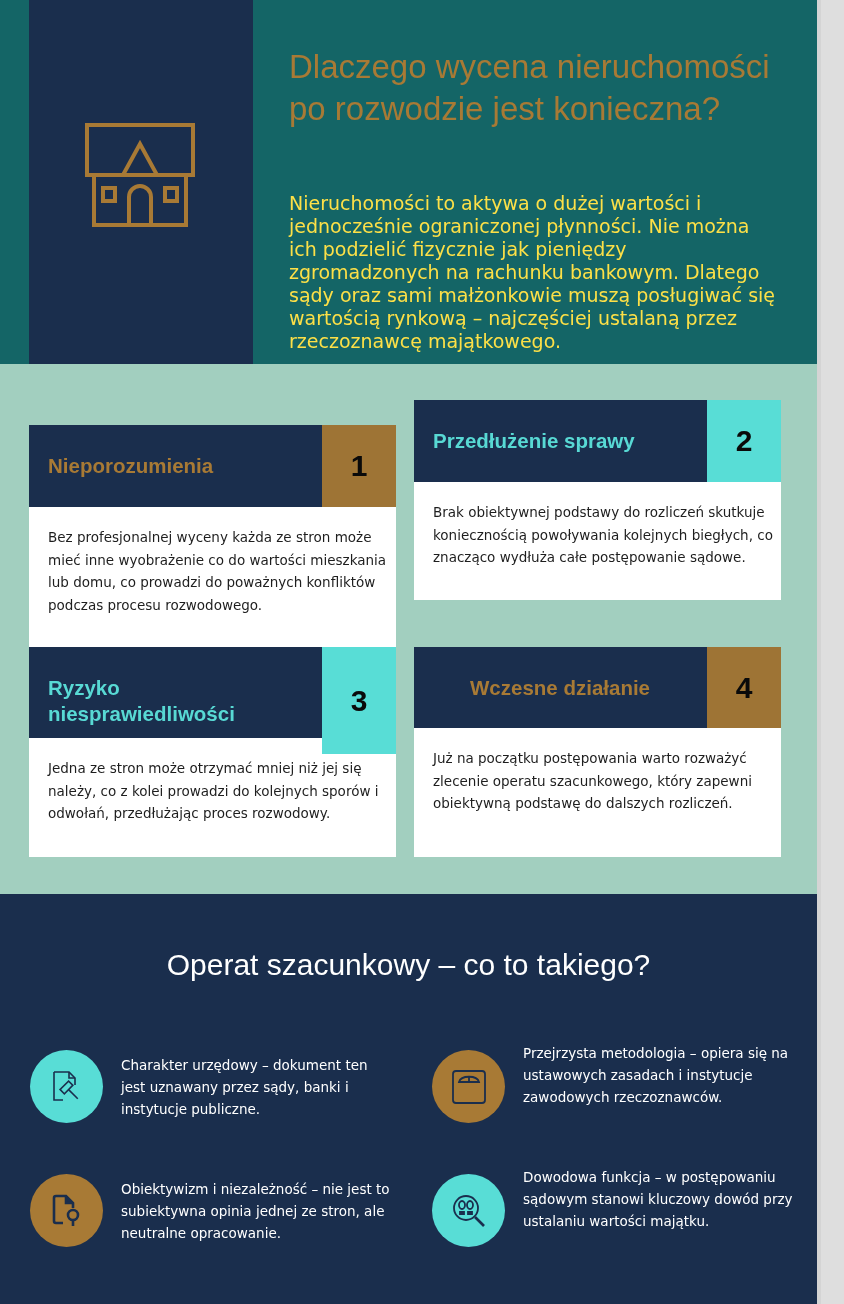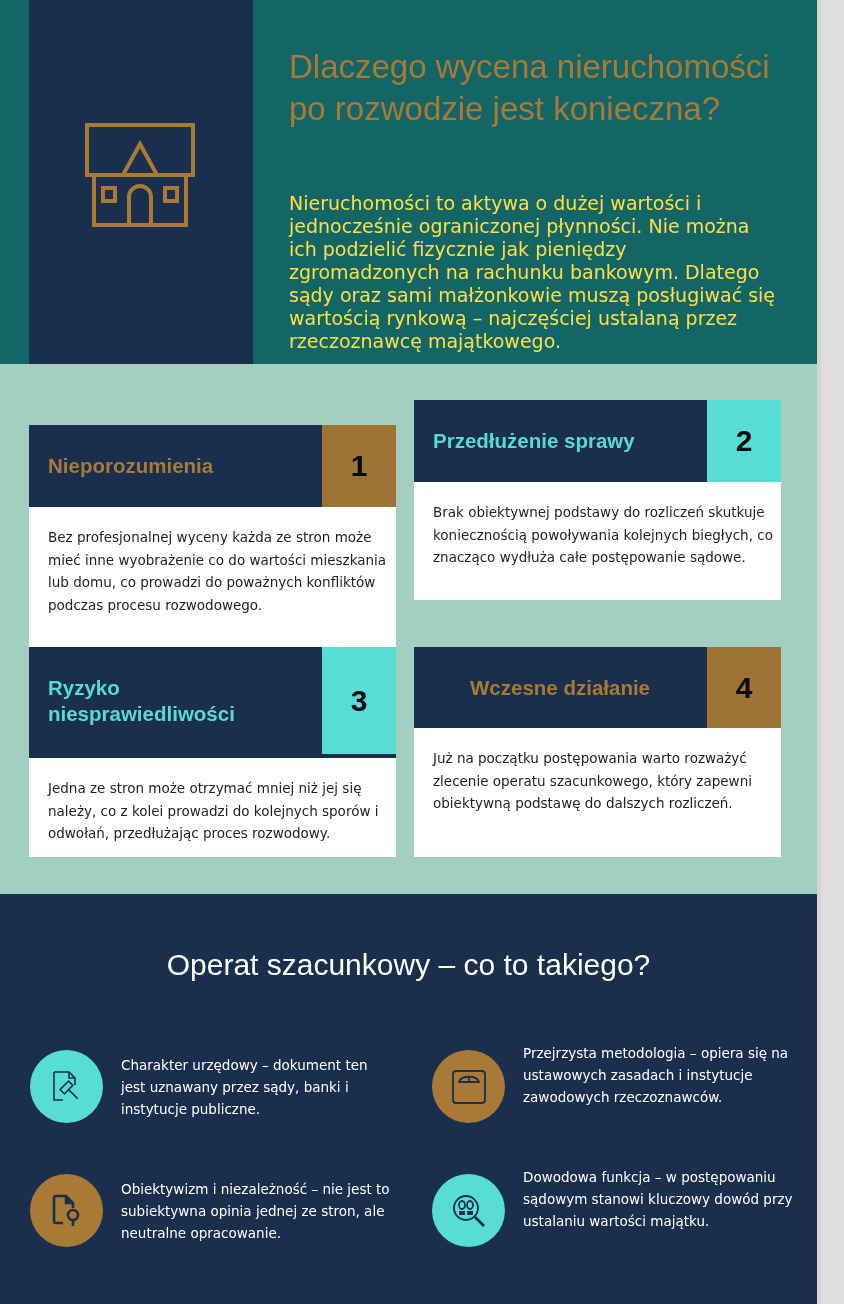--- a/index.html
+++ b/index.html
@@ -67,21 +67,21 @@
 
     <div class="card" style="left:414px;top:36px;height:200px;">
       <div class="card-head">
         <div class="card-title cyan">Przedłużenie sprawy</div>
         <div class="card-num bg-cyan">2</div>
       </div>
       <p class="card-body">Brak obiektywnej podstawy do rozliczeń skutkuje koniecznością powoływania kolejnych biegłych, co znacząco wydłuża całe postępowanie sądowe.</p>
     </div>
 
     <div class="card" style="left:29px;top:283px;height:210px;">
-      <div class="card-head" style="height:111px;">
+      <div class="card-head" style="height:91px;">
         <div class="card-title cyan" style="height:107px;width:250px;">Ryzyko niesprawiedliwości</div>
         <div class="card-num bg-cyan" style="height:107px;">3</div>
       </div>
       <p class="card-body">Jedna ze stron może otrzymać mniej niż jej się należy, co z kolei prowadzi do kolejnych sporów i odwołań, przedłużając proces rozwodowy.</p>
     </div>
 
     <div class="card" style="left:414px;top:283px;height:210px;">
       <div class="card-head" style="height:81px;">
         <div class="card-title gold" style="height:81px;margin-left:37px;">Wczesne działanie</div>
         <div class="card-num bg-gold" style="height:81px;">4</div>

